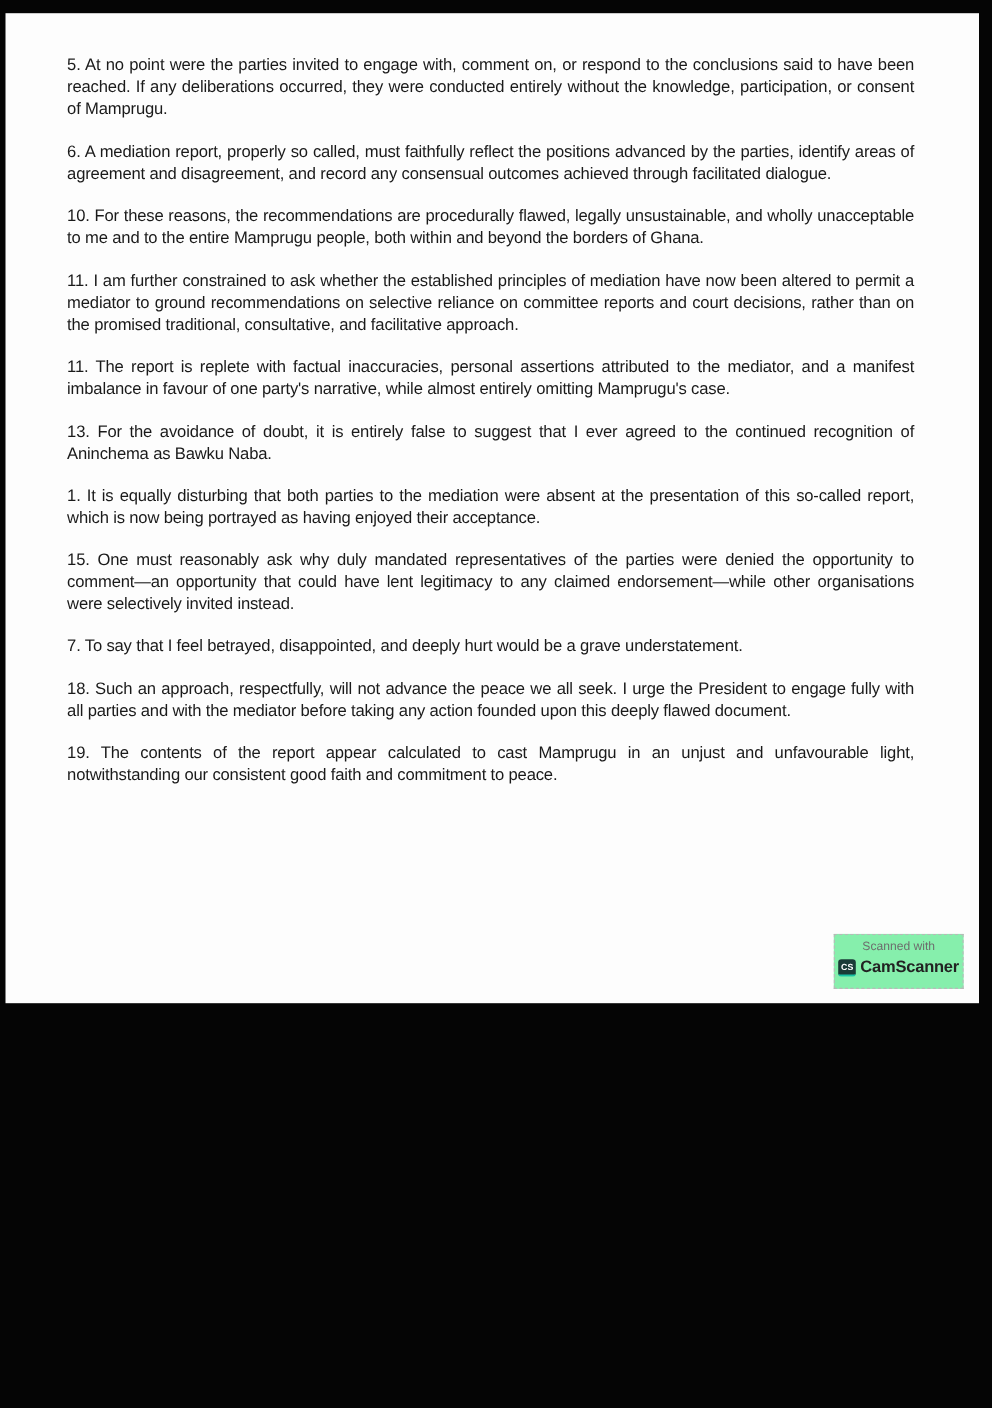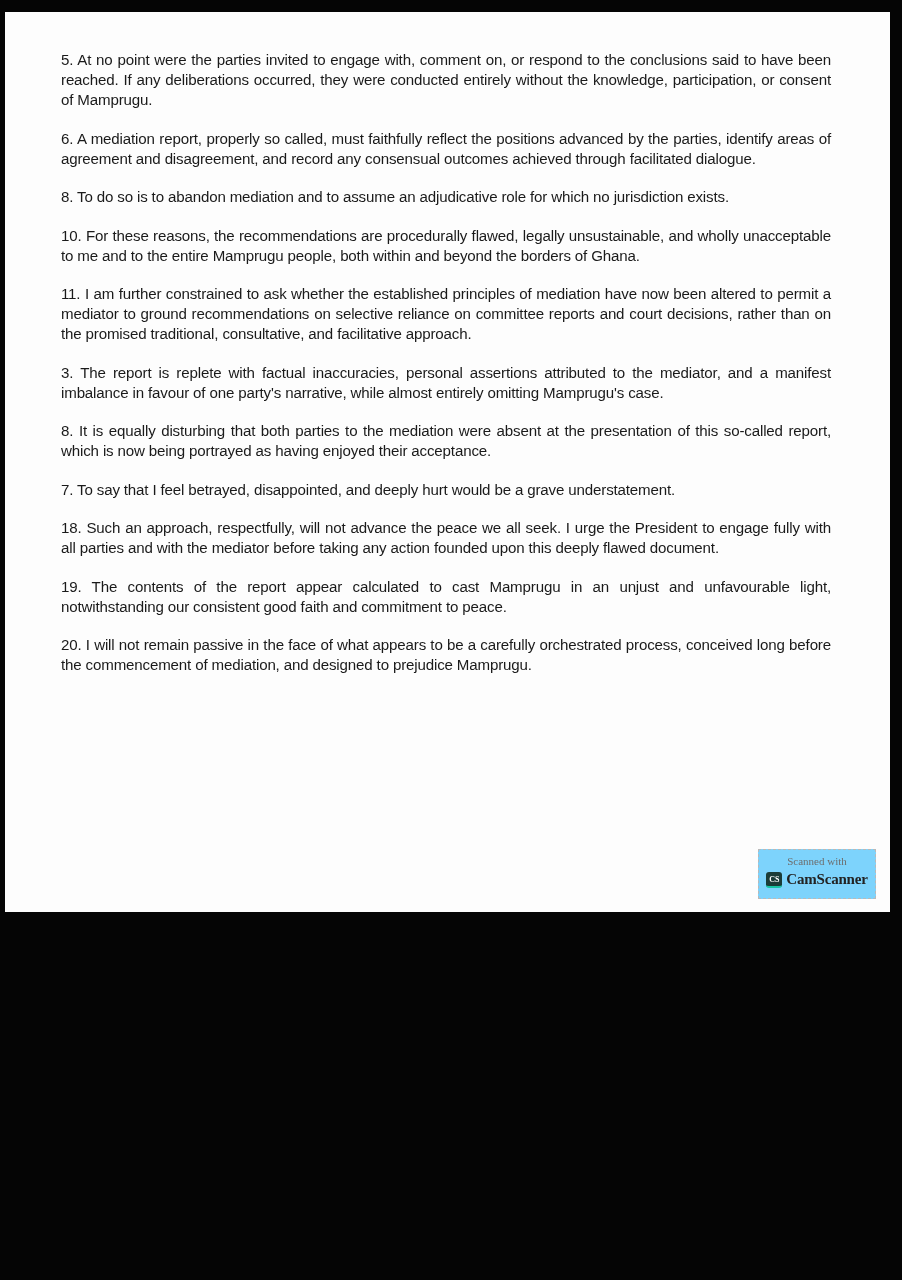--- a/index.html
+++ b/index.html
@@ -28,23 +28,23 @@
   .para {
     margin: 0 0 18.5px 0;
     text-align: justify;
     text-align-last: left;
   }
   .badge {
     position: absolute;
     right: 14px; bottom: 13px;
     width: 118px; height: 50px;
     border: 1px dashed #b9b9b9;
-    background: #7dd3fc;
+    background: #86efac;
     box-sizing: border-box;
-    font-family: Liberation Serif, serif;
+    font-family: Liberation Sans, sans-serif;
     text-align: center;
   }
   .badge-top {
     font-size: 11px; color: #6d6d6d;
     margin-top: 5px; line-height: 13px;
   }
   .badge-row {
     display: flex; align-items: center; justify-content: center;
     margin-top: 3px;
   }
@@ -65,29 +65,29 @@
     text-align: right;
   }
 </style>
 </head>
 <body>
 
 <div class="page">
   <div class="content">
     <p class="para">5. At no point were the parties invited to engage with, comment on, or respond to the conclusions said to have been reached. If any deliberations occurred, they were conducted entirely without the knowledge, participation, or consent of Mamprugu.</p>
     <p class="para">6. A mediation report, properly so called, must faithfully reflect the positions advanced by the parties, identify areas of agreement and disagreement, and record any consensual outcomes achieved through facilitated dialogue.</p>
-    <p class="para">8. To do so is to abandon mediation and to assume an adjudicative role for which no jurisdiction exists.</p>
     <p class="para">10. For these reasons, the recommendations are procedurally flawed, legally unsustainable, and wholly unacceptable to me and to the entire Mamprugu people, both within and beyond the borders of Ghana.</p>
     <p class="para">11. I am further constrained to ask whether the established principles of mediation have now been altered to permit a mediator to ground recommendations on selective reliance on committee reports and court decisions, rather than on the promised traditional, consultative, and facilitative approach.</p>
-    <p class="para">3. The report is replete with factual inaccuracies, personal assertions attributed to the mediator, and a manifest imbalance in favour of one party's narrative, while almost entirely omitting Mamprugu's case.</p>
-    <p class="para">8. It is equally disturbing that both parties to the mediation were absent at the presentation of this so-called report, which is now being portrayed as having enjoyed their acceptance.</p>
+    <p class="para">11. The report is replete with factual inaccuracies, personal assertions attributed to the mediator, and a manifest imbalance in favour of one party's narrative, while almost entirely omitting Mamprugu's case.</p>
+    <p class="para">13. For the avoidance of doubt, it is entirely false to suggest that I ever agreed to the continued recognition of Aninchema as Bawku Naba.</p>
+    <p class="para">1. It is equally disturbing that both parties to the mediation were absent at the presentation of this so-called report, which is now being portrayed as having enjoyed their acceptance.</p>
+    <p class="para">15. One must reasonably ask why duly mandated representatives of the parties were denied the opportunity to comment—an opportunity that could have lent legitimacy to any claimed endorsement—while other organisations were selectively invited instead.</p>
     <p class="para">7. To say that I feel betrayed, disappointed, and deeply hurt would be a grave understatement.</p>
     <p class="para">18. Such an approach, respectfully, will not advance the peace we all seek. I urge the President to engage fully with all parties and with the mediator before taking any action founded upon this deeply flawed document.</p>
     <p class="para">19. The contents of the report appear calculated to cast Mamprugu in an unjust and unfavourable light, notwithstanding our consistent good faith and commitment to peace.</p>
-    <p class="para">20. I will not remain passive in the face of what appears to be a carefully orchestrated process, conceived long before the commencement of mediation, and designed to prejudice Mamprugu.</p>
   </div>
 
   <div class="badge">
     <div class="badge-top">Scanned with</div>
     <div class="badge-row">
       <span class="cs-logo">CS</span>
       <span class="cs-name">CamScanner</span>
     </div>
   </div>
 </div>

